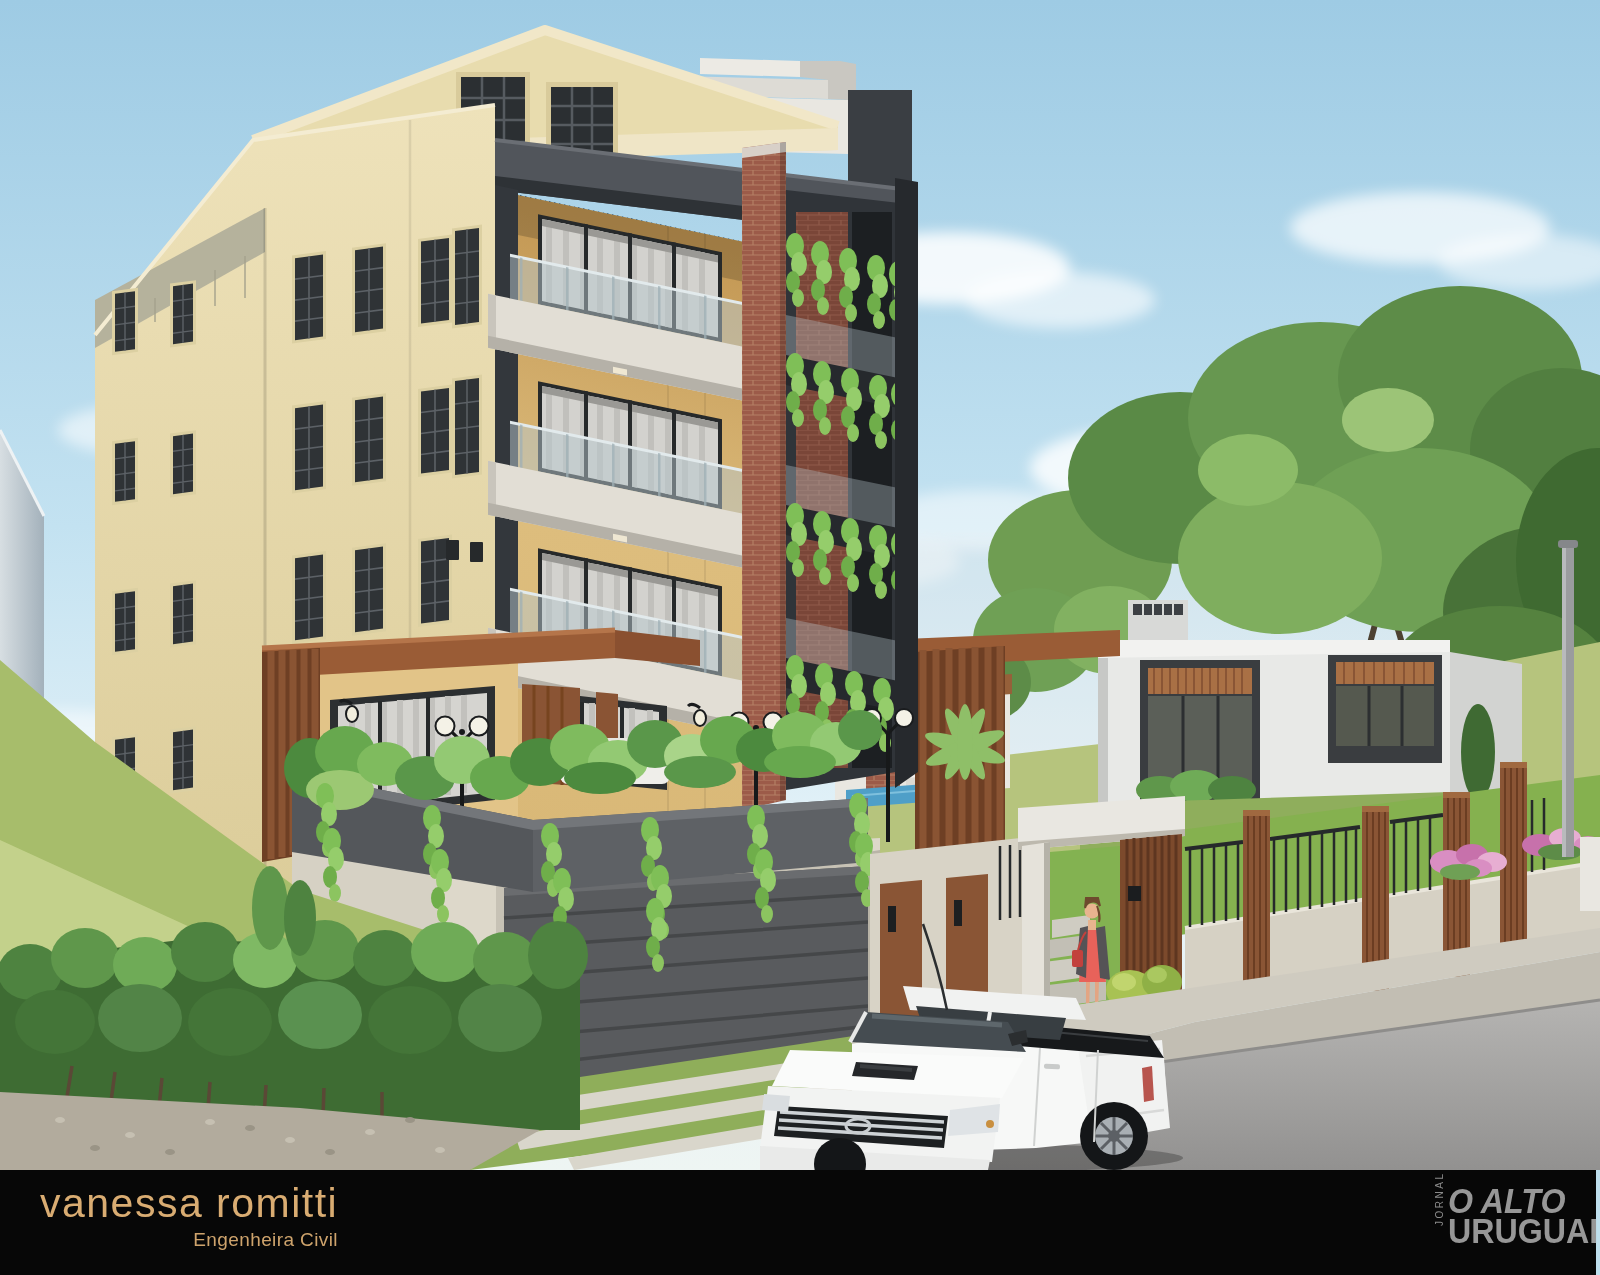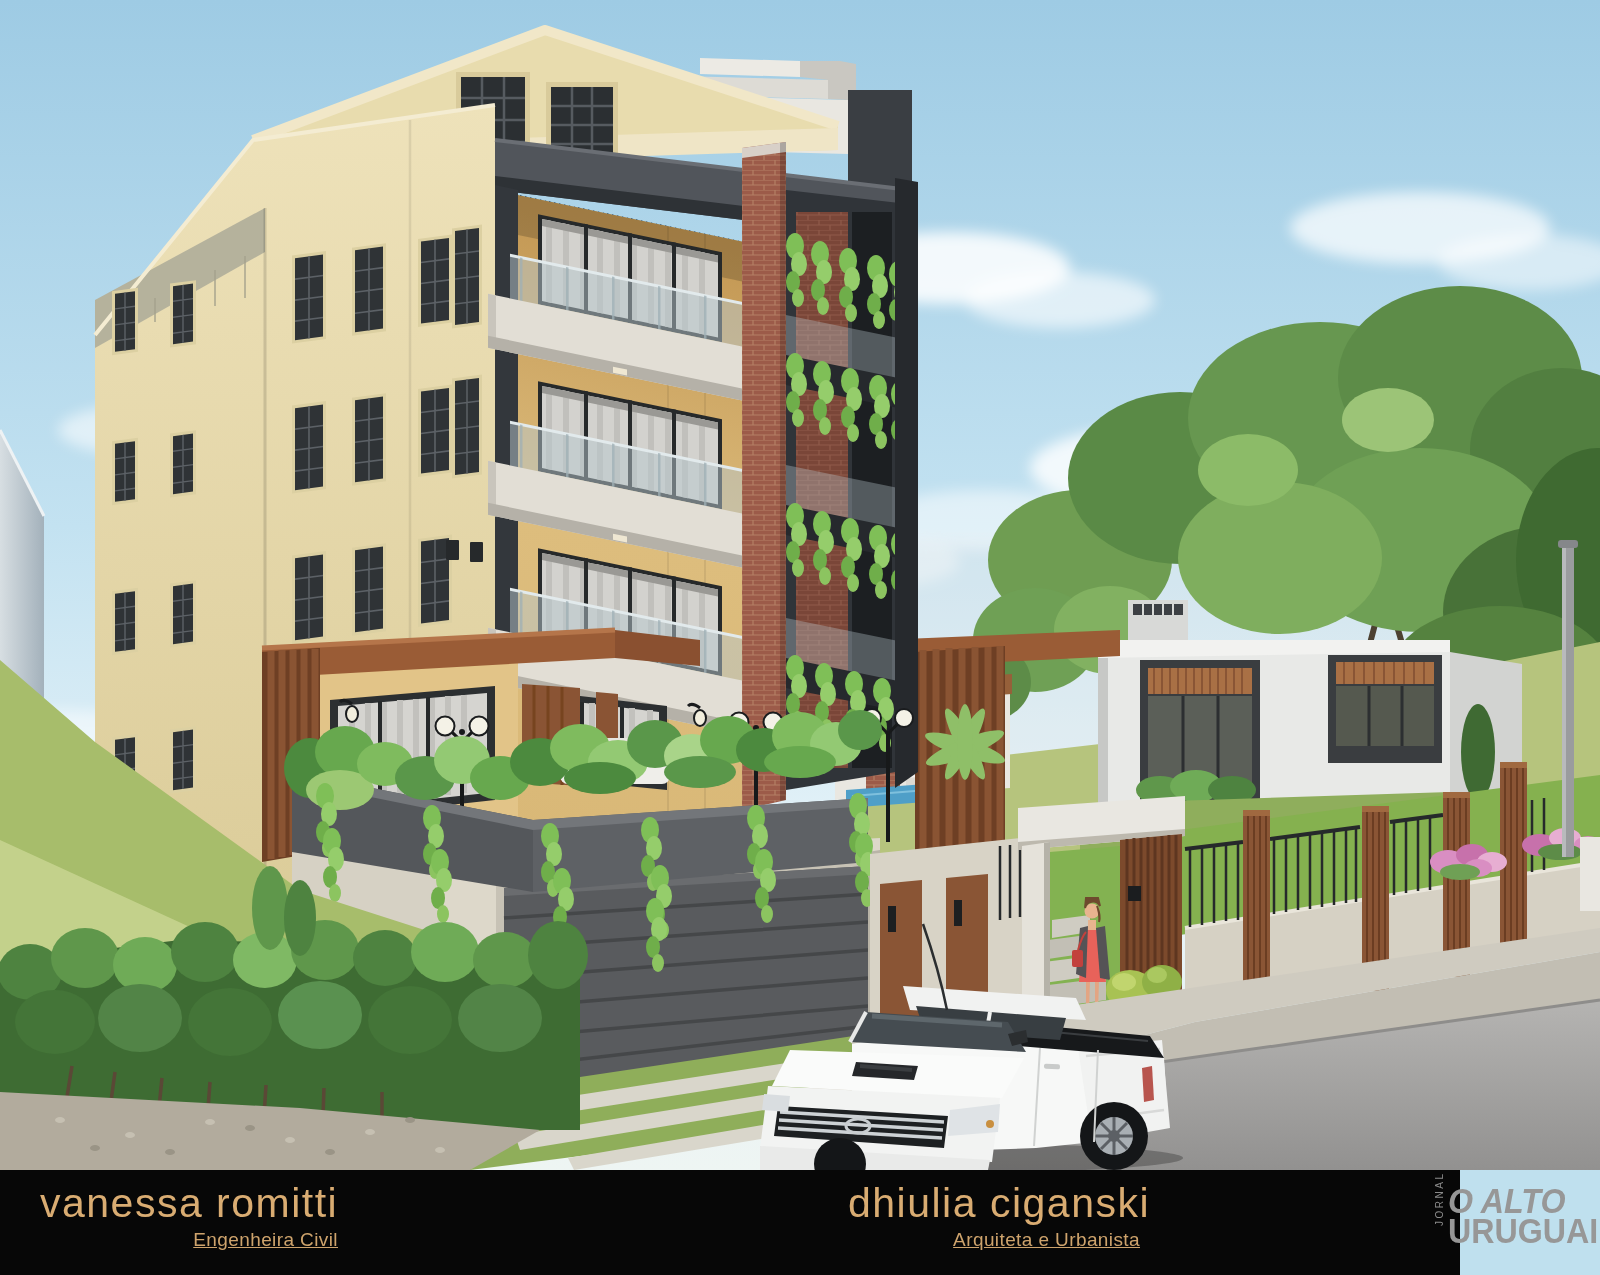--- a/index.html
+++ b/index.html
@@ -1,22 +1,22 @@
 <!DOCTYPE html>
 <html><head>
 <meta charset="utf-8">
 <style>
   html,body{margin:0;padding:0;background:#222;}
   .page{position:relative;width:1600px;height:1275px;overflow:hidden;background:#bfe0ee;font-family:"Liberation Sans",sans-serif;}
   .scene{position:absolute;left:0;top:0;width:1600px;height:1170px;display:block;}
   
-  .credits{position:absolute;left:0;top:1170px;width:1460px;height:105px;background:#070707;}
+  .credits{position:absolute;left:0;top:1170px;width:1596px;height:105px;background:#070707;}
   .credit{position:absolute;top:13px;text-align:right;color:#d9ac72;}
   .credit-name{font-size:41px;font-weight:400;letter-spacing:1.5px;line-height:1.0;white-space:nowrap;}
-  .credit-role{font-size:19px;font-weight:400;letter-spacing:.4px;margin-top:5px;opacity:.95;text-decoration:underline;}
+  .credit-role{font-size:19px;font-weight:400;letter-spacing:.4px;margin-top:5px;opacity:.95;}
   .credit-1{left:40px;width:298px;}
   .credit-2{left:444px;width:290px;}
   .credit-3{left:848px;width:292px;}
   .logo{position:absolute;left:1434px;top:16px;display:flex;align-items:flex-start;color:#979797;}
   .logo-kicker{writing-mode:vertical-rl;transform:rotate(180deg);font-size:10px;letter-spacing:2.5px;color:#8b8b8b;height:36px;margin-top:4px;}
   .logo-main{display:flex;flex-direction:column;line-height:.85;font-weight:bold;transform:scaleX(.92);transform-origin:left top;margin-left:3px;}
   .logo-line1{font-size:35px;font-style:italic;}
   .logo-line2{font-size:35px;}
 </style>
 </head>
@@ -653,24 +653,20 @@
     <rect x="1044" y="1064" width="16" height="5" rx="2" fill="#c9cbca" transform="rotate(3 1052 1066)"></rect>
     <path d="M1142,1068 L1152,1066 L1154,1100 L1144,1102 Z" fill="#b8554e"></path>
   </g>
 </svg>
 
 <div class="credits">
   <div class="credit credit-1">
     <div class="credit-name">vanessa romitti</div>
     <div class="credit-role">Engenheira Civil</div>
   </div>
-  <div class="credit credit-3">
-    <div class="credit-name">dhiulia ciganski</div>
-    <div class="credit-role">Arquiteta e Urbanista</div>
-  </div>
   <div class="logo">
     <span class="logo-kicker">JORNAL</span>
     <span class="logo-main">
       <span class="logo-line1">O ALTO</span>
       <span class="logo-line2">URUGUAI</span>
     </span>
   </div>
 </div>
 
 </div>

